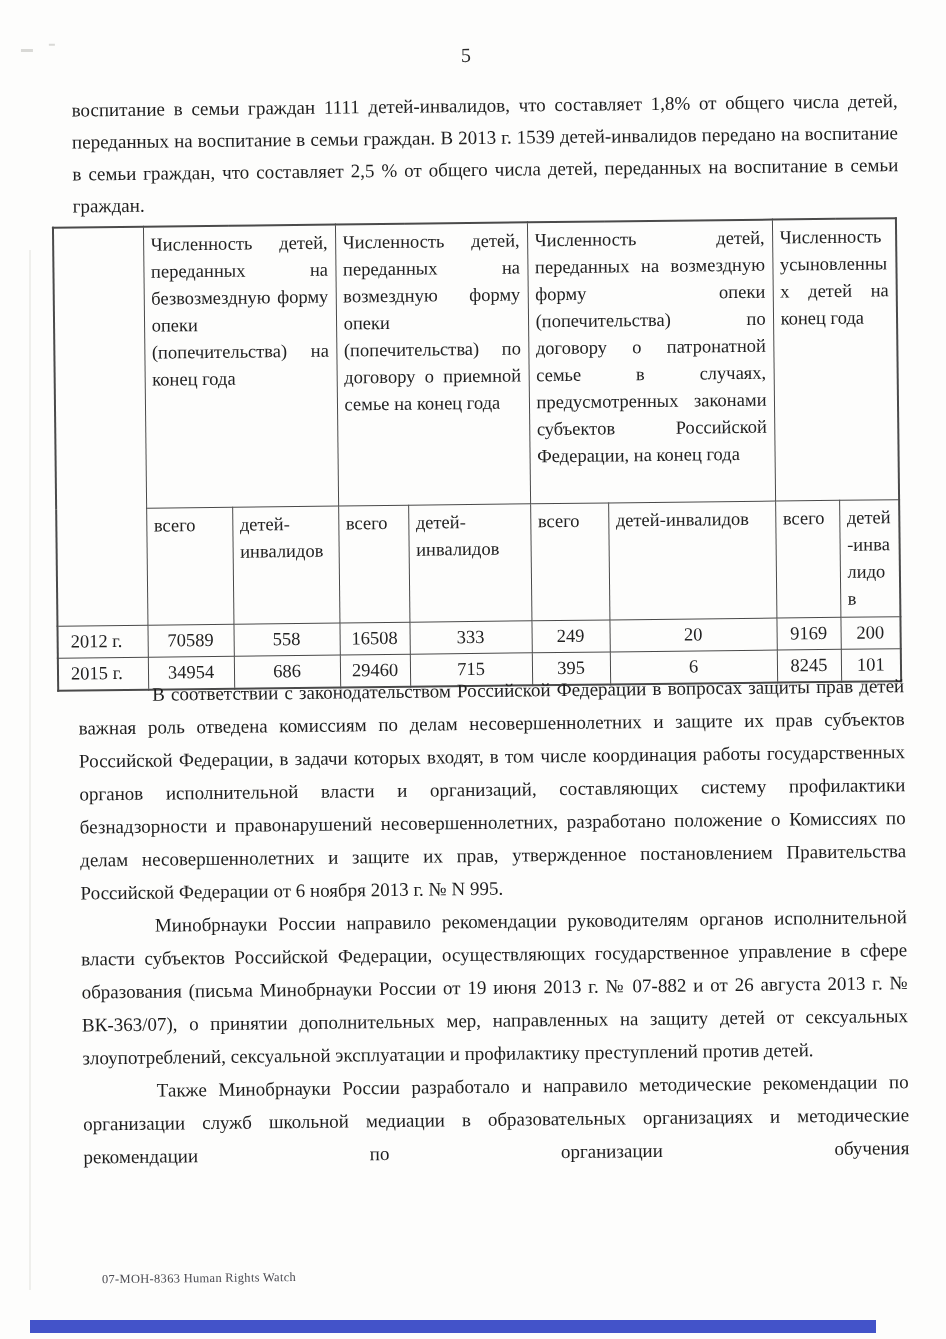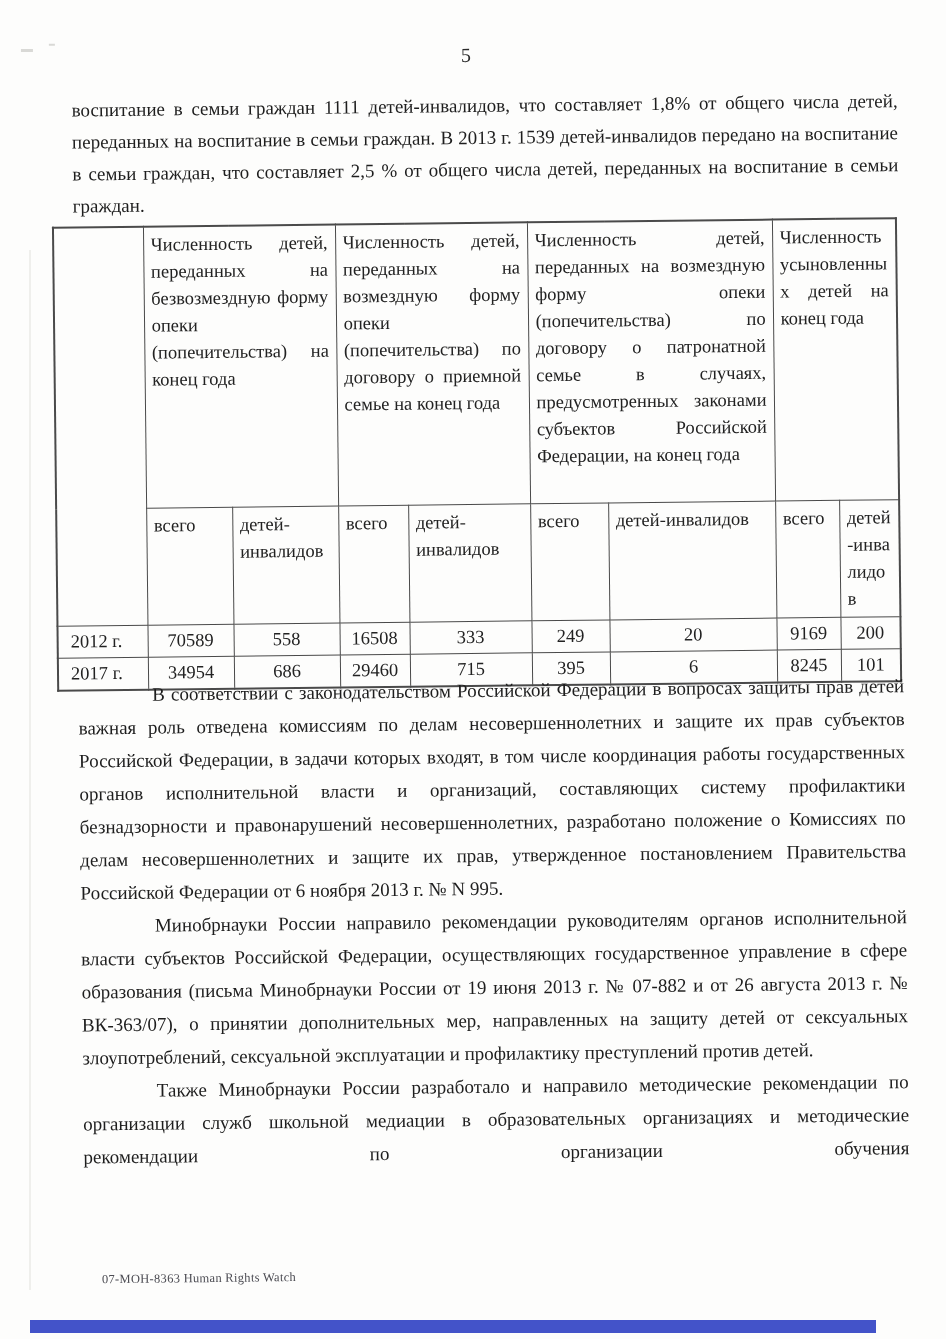--- a/index.html
+++ b/index.html
@@ -165,21 +165,21 @@
         <td class="num">70589</td>
         <td class="num">558</td>
         <td class="num">16508</td>
         <td class="num">333</td>
         <td class="num">249</td>
         <td class="num">20</td>
         <td class="num">9169</td>
         <td class="num">200</td>
       </tr>
       <tr>
-        <td class="row-label">2017 г.</td>
+        <td class="row-label">2015 г.</td>
         <td class="num">34954</td>
         <td class="num">686</td>
         <td class="num">29460</td>
         <td class="num">715</td>
         <td class="num">395</td>
         <td class="num">6</td>
         <td class="num">8245</td>
         <td class="num">101</td>
       </tr>
     </tbody>

